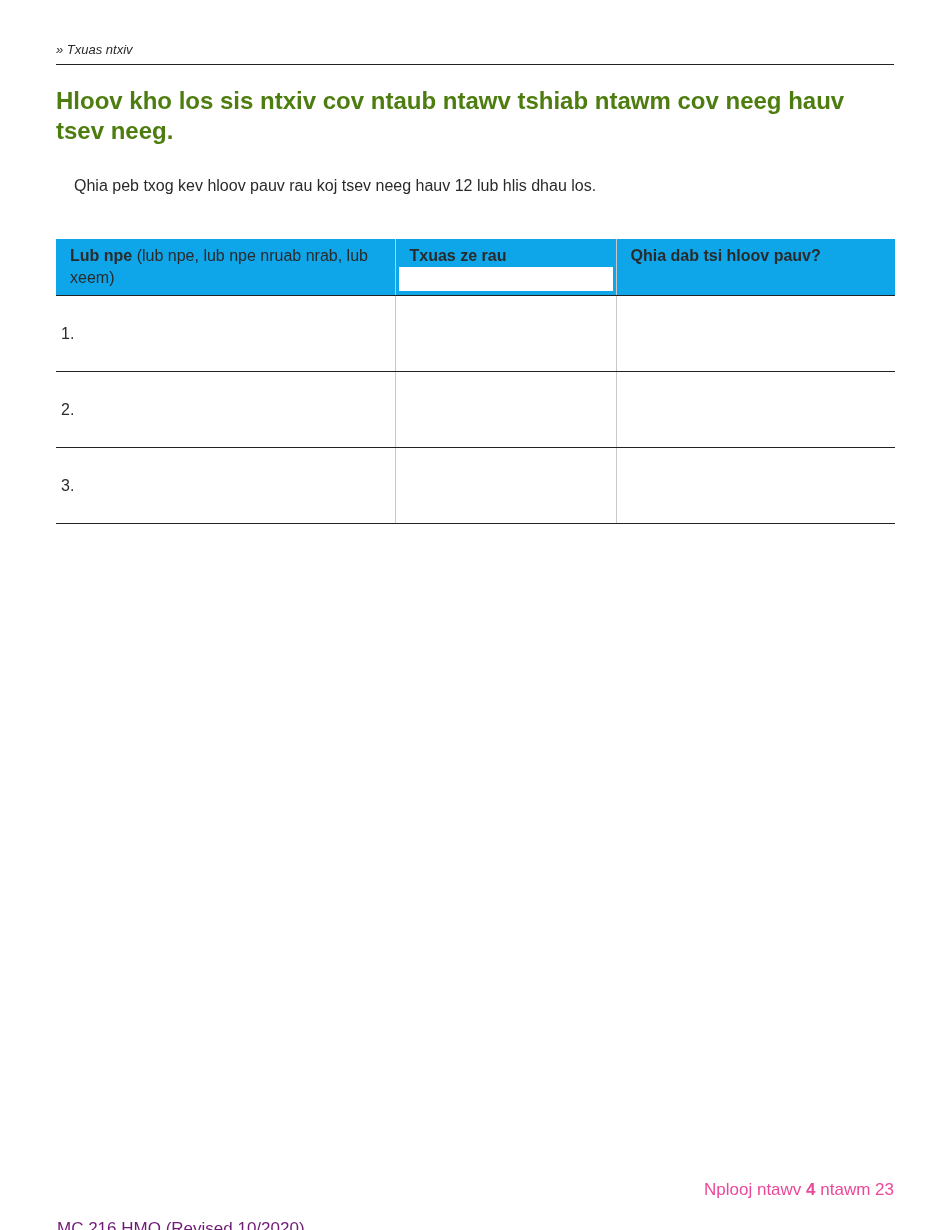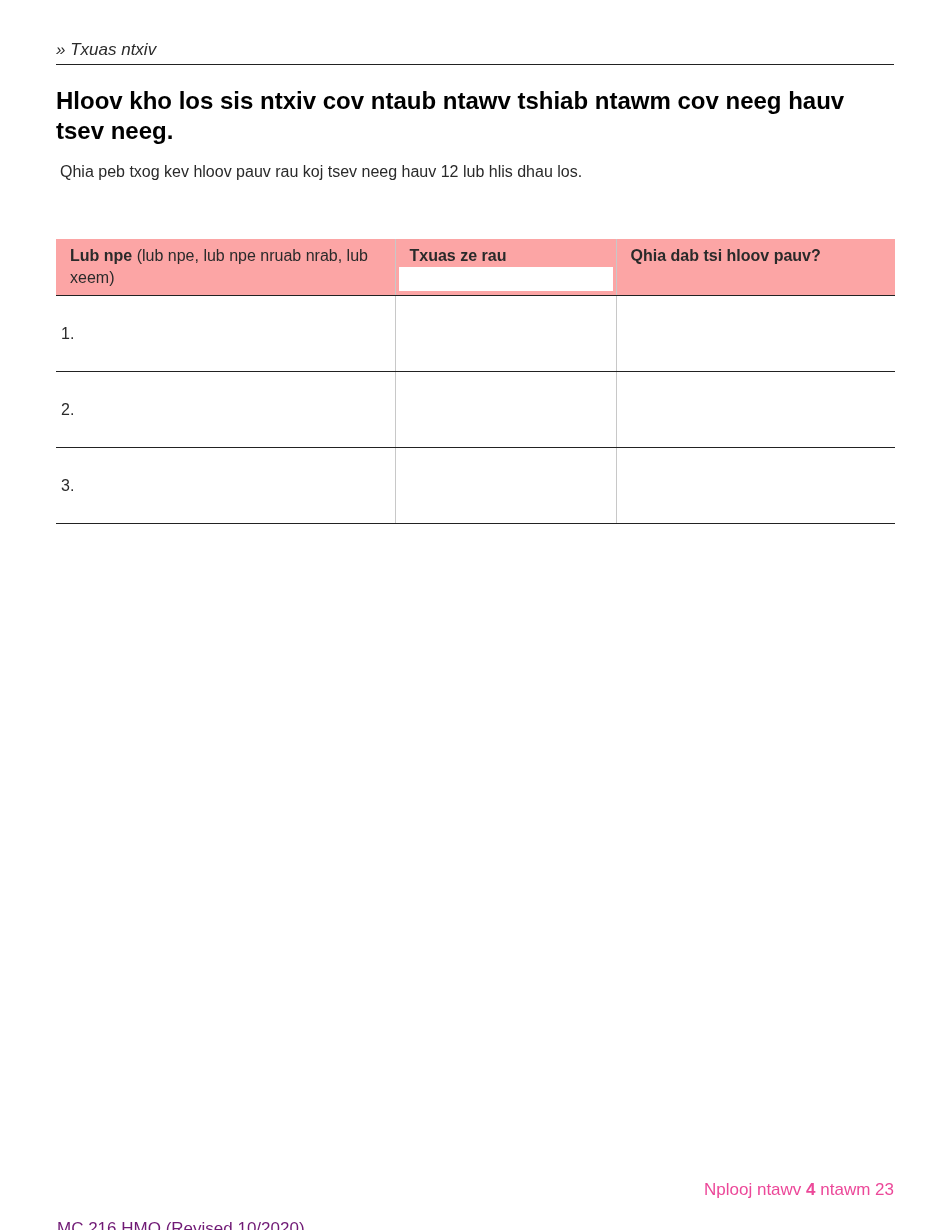--- a/index.html
+++ b/index.html
@@ -2,41 +2,41 @@
 <html><head>
   <meta charset="utf-8">
   <style>
     html, body { margin: 0; padding: 0; background: #ffffff; }
     body {
       width: 950px; height: 1230px; position: relative; overflow: hidden;
       font-family: "Liberation Sans", sans-serif; color: #2a2a2a;
     }
     .breadcrumb {
       position: absolute; left: 56px; top: 40px; width: 838px;
-      font-size: 17px; font-style: italic; color: #2a2a2a;
+      font-size: 13px; font-style: italic; color: #2a2a2a;
       padding-bottom: 4px; border-bottom: 1.5px solid #222;
       line-height: 20px;
     }
     .title {
       position: absolute; left: 56px; top: 86px; width: 838px;
-      font-size: 24px; font-weight: bold; line-height: 30px; color: #000000;
+      font-size: 24px; font-weight: bold; line-height: 30px; color: #4d7c0f;
       margin: 0;
     }
     .intro {
       position: absolute; left: 56px; top: 156px; width: 840px;
       font-size: 16px; line-height: 24.5px; color: #2a2a2a;
     }
-    .intro p { margin: 4px; }
+    .intro p { margin: 18px; }
     table.form-table {
       position: absolute; left: 56px; top: 239px; width: 839px;
       border-collapse: collapse; table-layout: fixed;
       font-size: 16px;
     }
     .form-table th {
-      background: #fca5a5; text-align: left; vertical-align: top;
+      background: #0ea5e9; text-align: left; vertical-align: top;
       font-weight: normal; padding: 6px 13px 6px 14px; height: 43px;
       border-bottom: 1.5px solid #222; line-height: 22px; color: #2a2a2a;
     }
     .form-table th .bold { font-weight: bold; }
     .form-table th.col2 { position: relative; }
     .form-table th.col2 .label { font-weight: bold; }
     .form-table th.col2 .hdr-input {
       position: absolute; left: 3px; right: 3px; top: 28px; height: 24px;
       background: #ffffff; border: none;
     }

